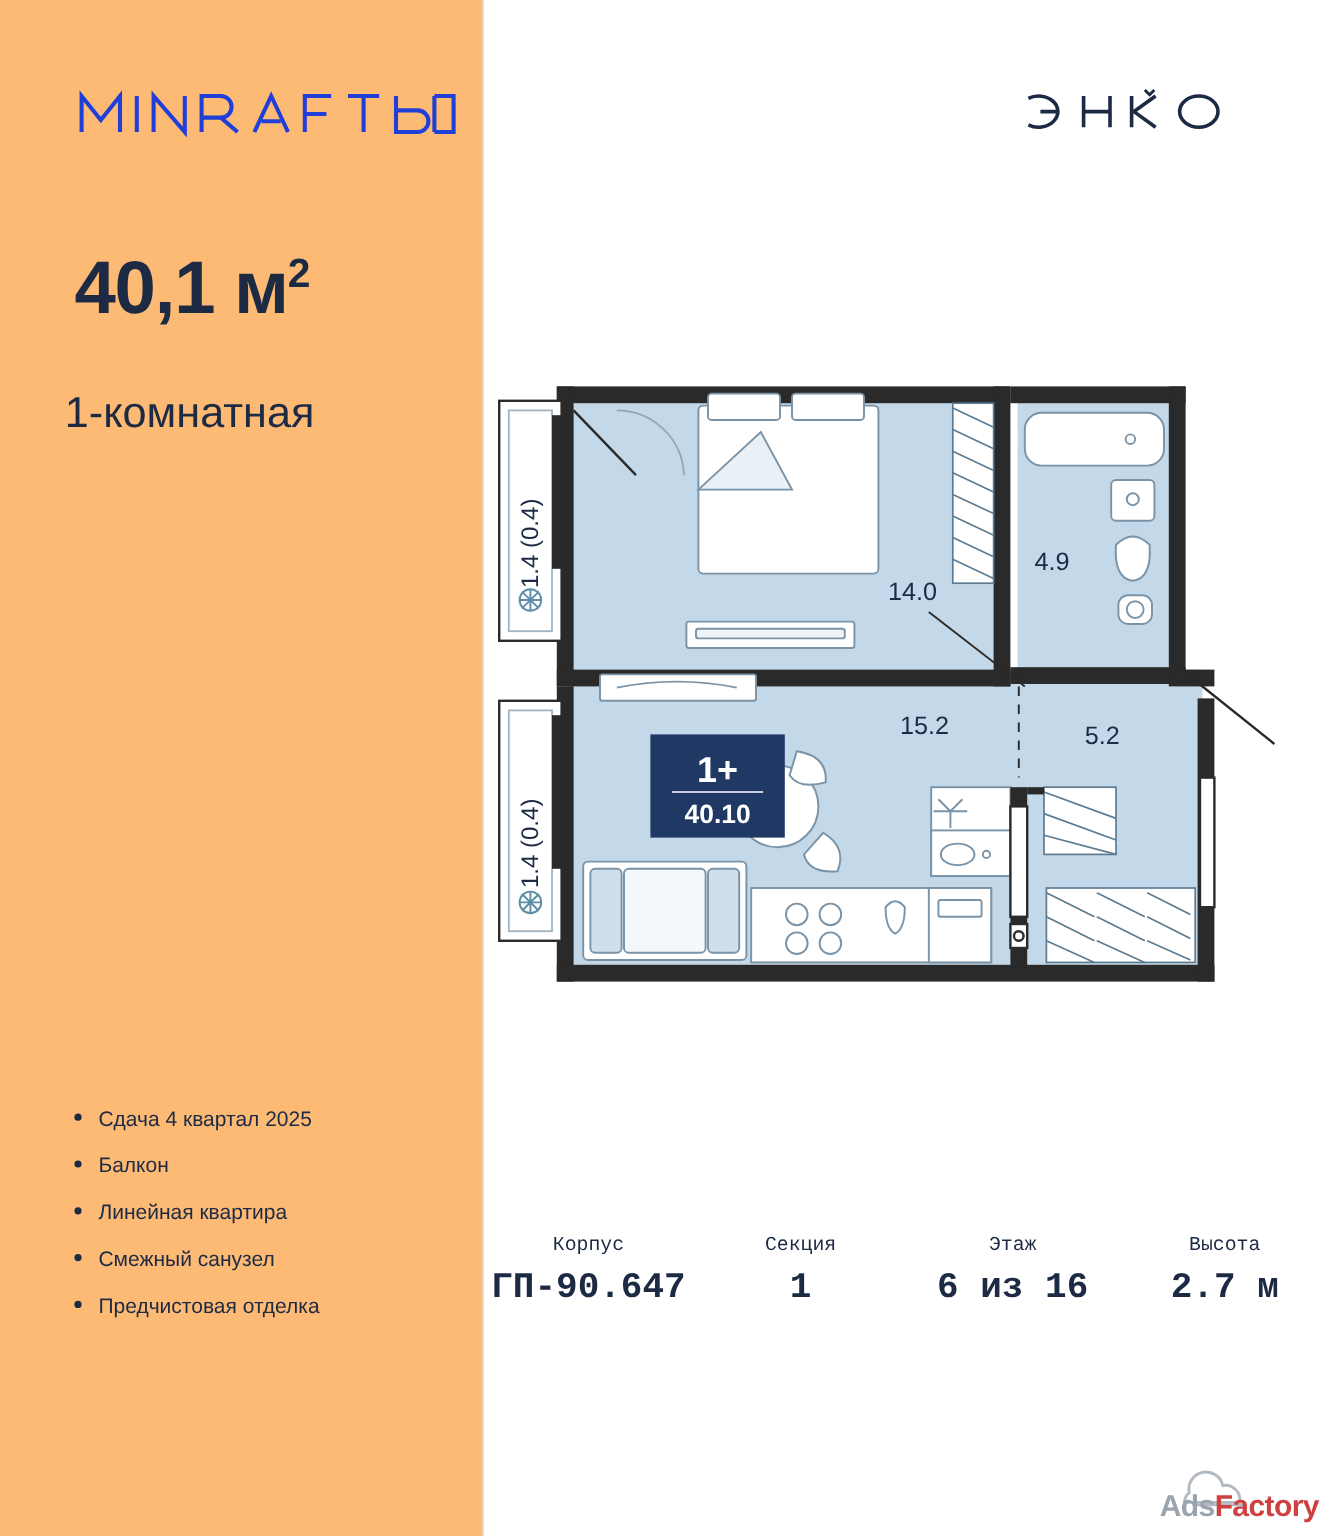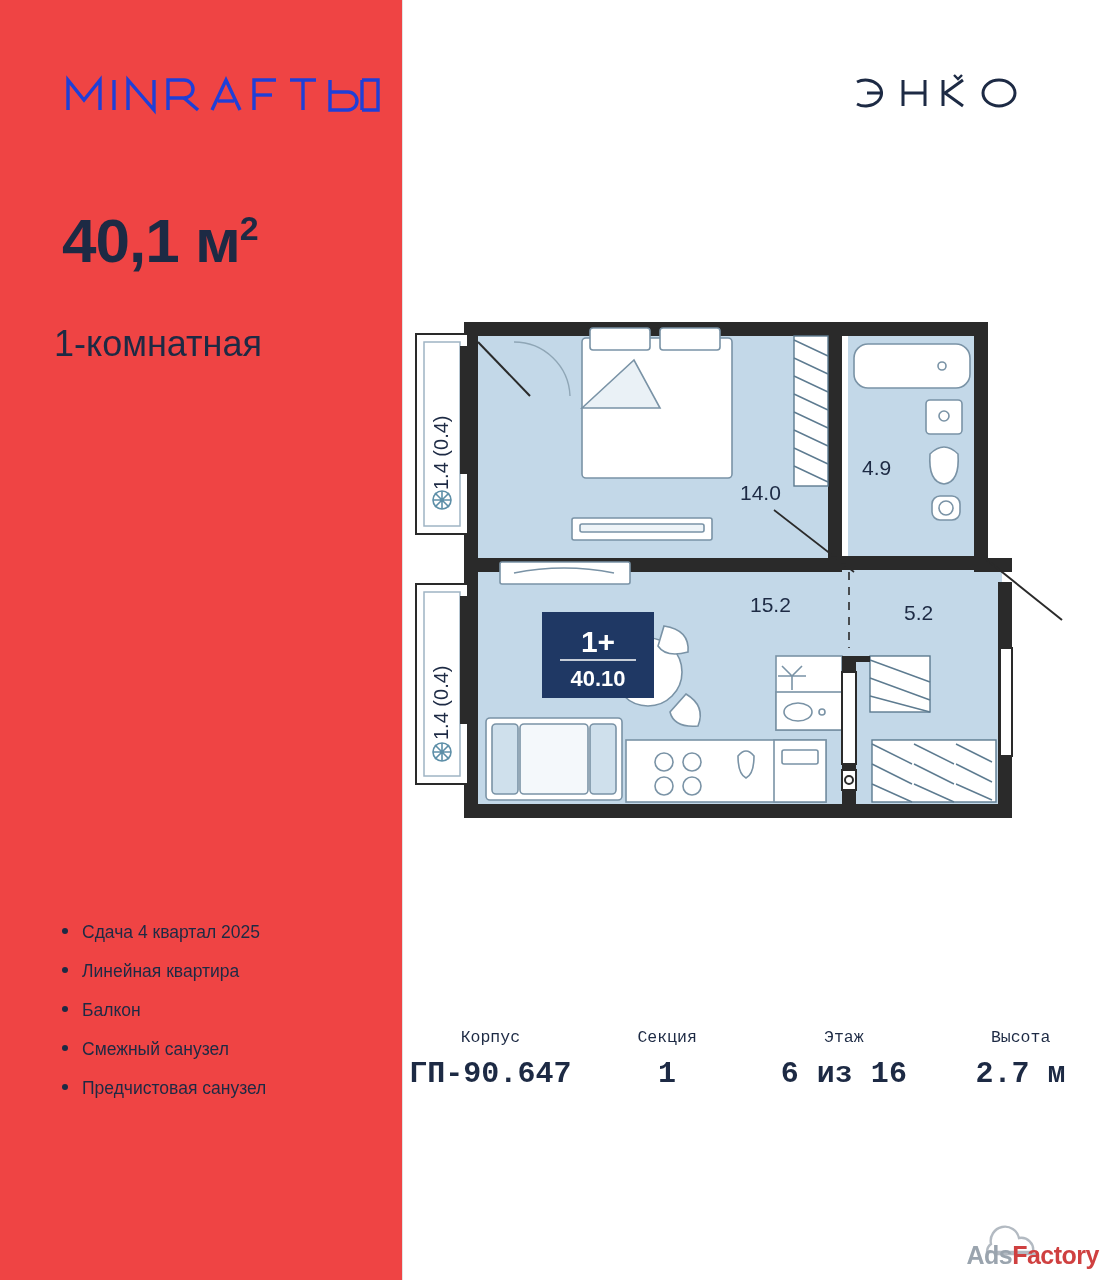--- a/index.html
+++ b/index.html
@@ -20,21 +20,21 @@
     inset: 0;
     background: #ffffff;
   }
   
   .left-panel {
     position: absolute;
     left: 0;
     top: 0;
     width: 402px;
     height: 1280px;
-    background: #ef4444;
+    background: #fdba74;
     border-right: 1px solid #e3e3e3;
   }
   .brand {
     position: absolute;
     left: 62px;
     top: 66px;
     width: 320px;
     height: 62px;
   }
   .brand svg { display: block; }
@@ -181,33 +181,33 @@
 
     <div class="rooms-label">1-комнатная</div>
 
     <div class="features">
       <div class="feature">
         <span class="dot"></span>
         <span>Сдача 4 квартал 2025</span>
       </div>
       <div class="feature">
         <span class="dot"></span>
-        <span>Линейная квартира</span>
+        <span>Балкон</span>
       </div>
       <div class="feature">
         <span class="dot"></span>
-        <span>Балкон</span>
+        <span>Линейная квартира</span>
       </div>
       <div class="feature">
         <span class="dot"></span>
         <span>Смежный санузел</span>
       </div>
       <div class="feature">
         <span class="dot"></span>
-        <span>Предчистовая санузел</span>
+        <span>Предчистовая отделка</span>
       </div>
     </div>
   </div>
 
   <div class="enko-logo">
     <svg width="180" height="46" viewBox="0 0 180 46" xmlns="http://www.w3.org/2000/svg">
       <g fill="none" stroke="#1d2a44" stroke-width="3">
         <path d="M6 10 a16 13 0 1 1 0 22 M16 21 H32"></path>
         <path d="M52 8 V34 M52 21 H74 M74 8 V34"></path>
         <path d="M92 8 V34 M112 8 L94 21 L112 34"></path>

